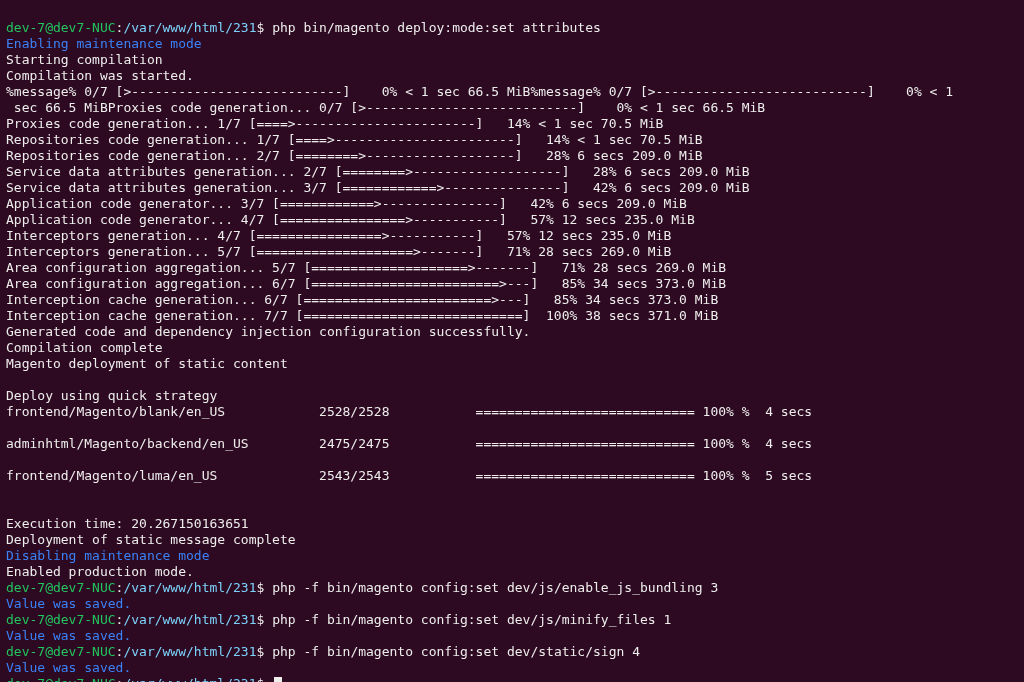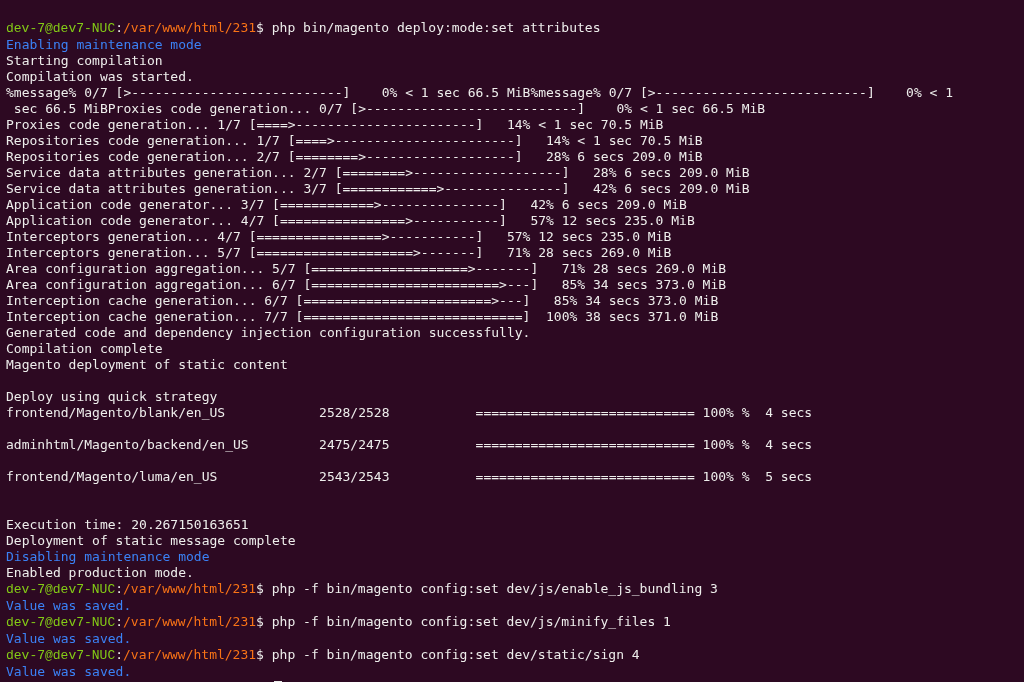--- a/index.html
+++ b/index.html
@@ -12,22 +12,22 @@
     color: #eeeeec;
     width: 1024px;
     height: 682px;
     overflow: hidden;
   }
   .terminal {
     padding: 4px 6px;
     white-space: pre;
   }
   .green { color: #3b82f6; }
-  .bright-green { color: #84cc16; font-family: Liberation Mono, monospace; }
-  .bright-blue { color: #f97316; }
+  .bright-green { color: #22c55e; }
+  .bright-blue { color: #7dd3fc; }
   .white { color: #eeeeec; }
   .cursor {
     display:inline-block;
     width:8px;
     height:14px;
     background:#eeeeec;
     vertical-align:text-bottom;
     margin-left:2px;
   }
   span { font-family: inherit; }

